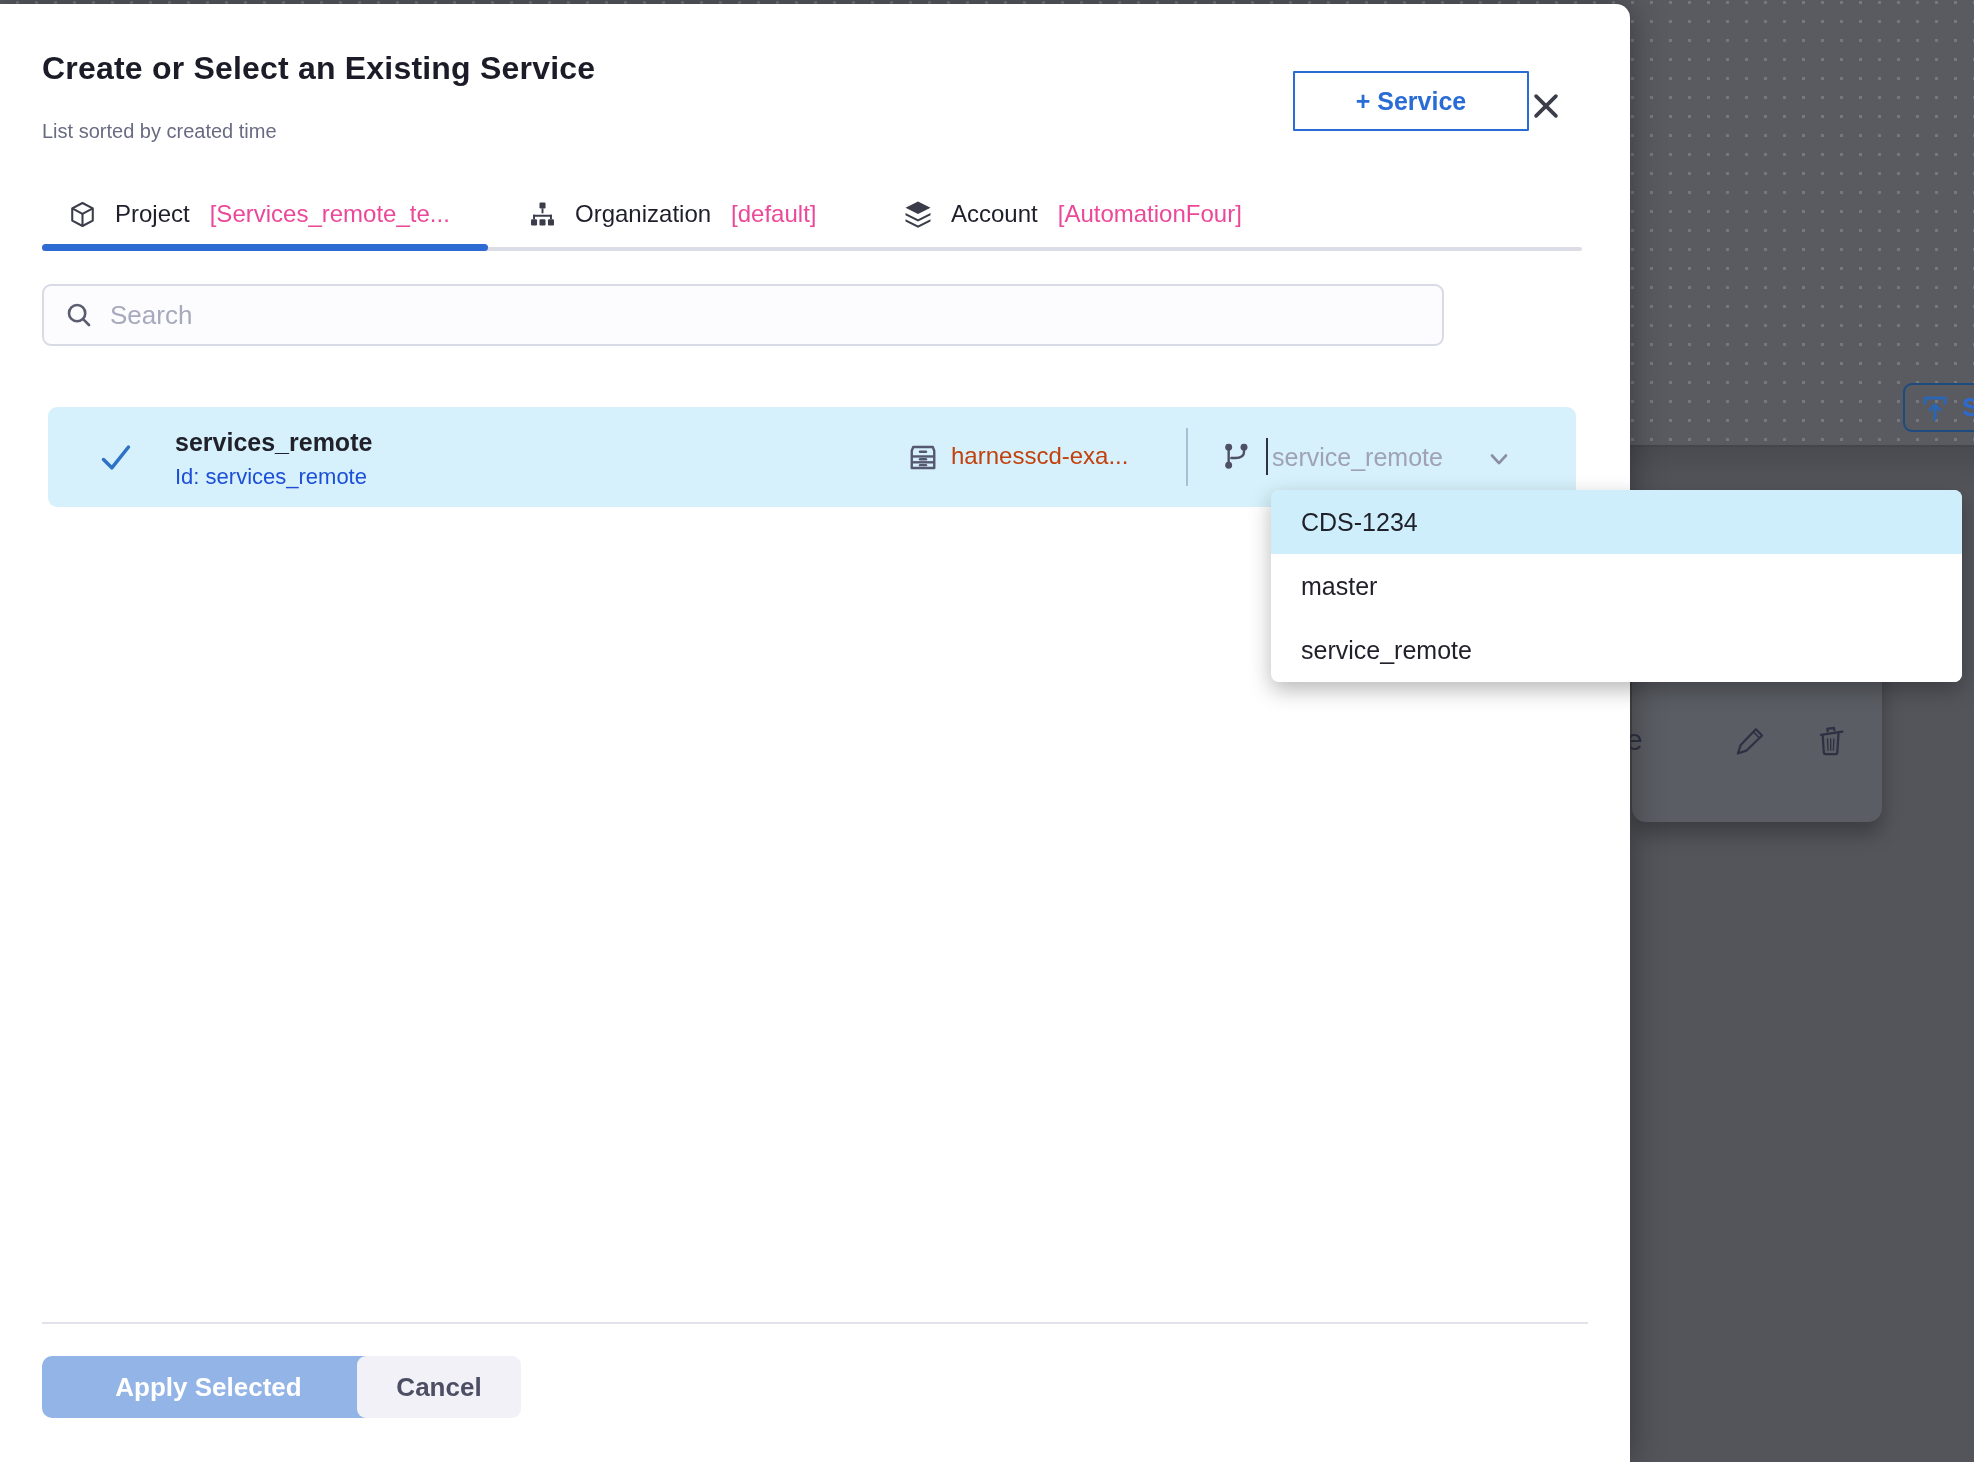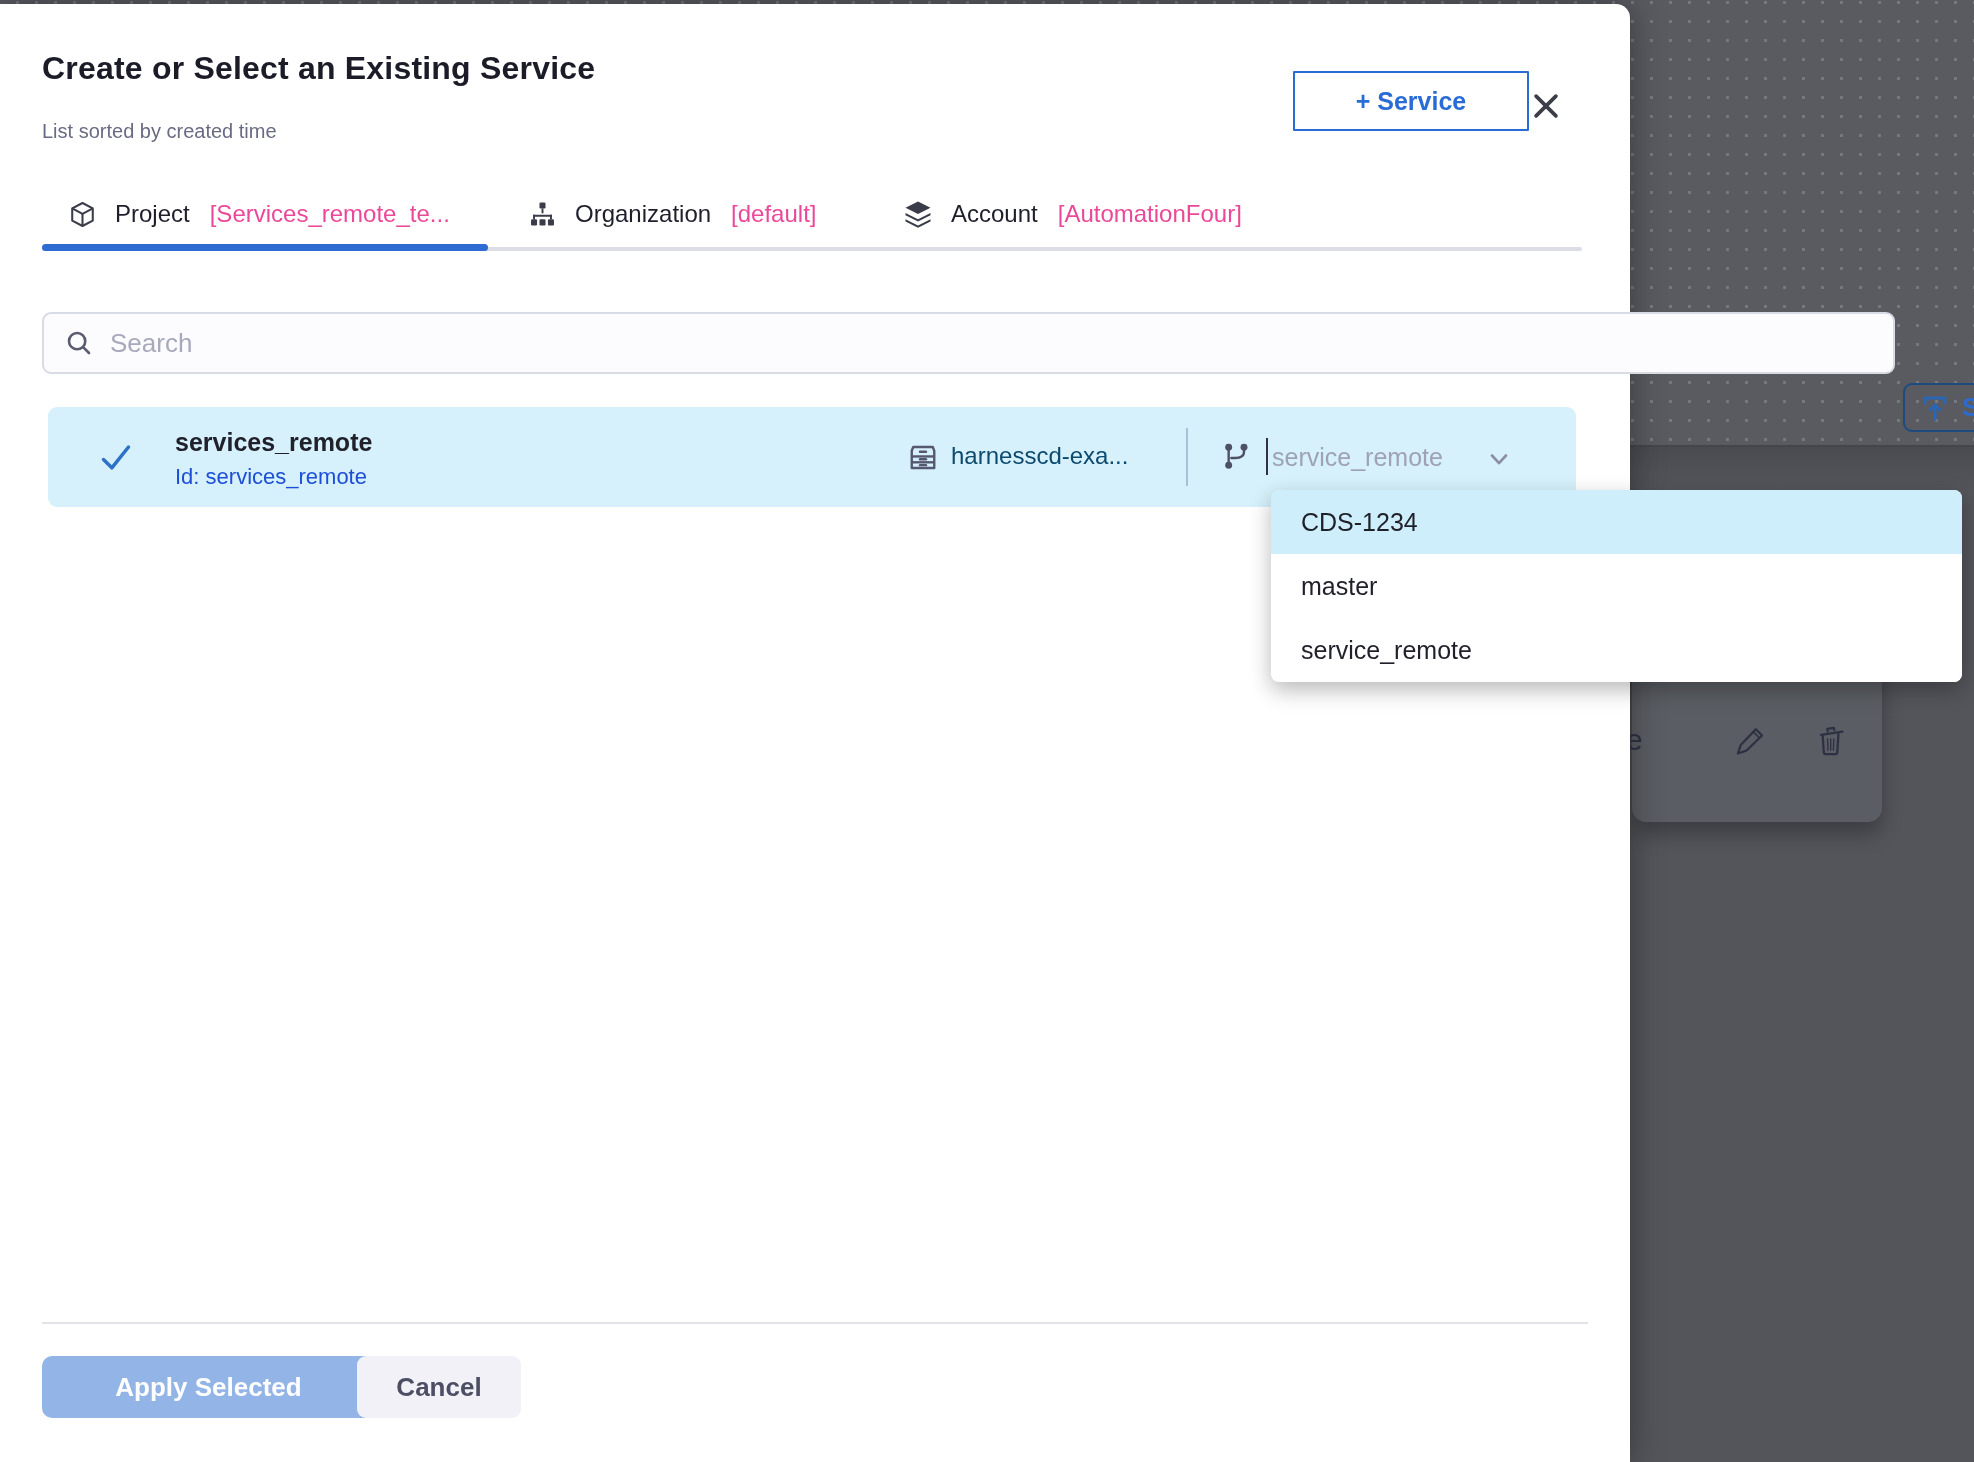--- a/index.html
+++ b/index.html
@@ -82,41 +82,41 @@
     position:absolute; left:42px; top:243px; width:1540px; height:4px;
     background:#dcdde7; border-radius:2px;
   }
   .tab-active-bar {
     position:absolute; left:42px; top:240px; width:446px; height:7px;
     background:#2e6bd2; border-radius:4px;
   }
 
   
   .search-box {
-    position:absolute; left:42px; top:308px; width:1853px; height:62px;
+    position:absolute; left:42px; top:280px; width:1402px; height:62px;
     background:#fcfcfe; border:2px solid #d8dae6; border-radius:9px;
     display:flex; align-items:center; padding-left:20px; gap:16px;
   }
   .search-box input {
     flex:1; border:none; outline:none; background:transparent;
     font-family:"Liberation Sans", sans-serif;
     font-size:26px; color:#1e1f2b; height:100%;
   }
   .search-box input::placeholder { color:#a7a9bc; }
 
   
   .service-row {
     position:absolute; left:48px; top:403px; width:1528px; height:100px;
     background:#d6f1fb; border-radius:9px; cursor:pointer;
   }
   .row-check { position:absolute; left:48px; top:30px; }
   .row-name  { position:absolute; left:127px; top:21px; font-size:25px; font-weight:bold; color:#20212b; }
   .row-id    { position:absolute; left:127px; top:57px; font-size:22px; color:#1d4ed8; }
   .row-repo-icon { position:absolute; left:857px; top:31px; }
-  .row-repo-text { position:absolute; left:903px; top:35px; font-size:24px; color:#0c4a6e; }
+  .row-repo-text { position:absolute; left:903px; top:35px; font-size:24px; color:#c2410c; }
   .row-vdivider  { position:absolute; left:1138px; top:21px; width:2px; height:58px; background:rgba(114,134,160,0.45); }
   .row-branch-icon { position:absolute; left:1172px; top:33px; }
   .row-caret { position:absolute; left:1218px; top:31px; width:2px; height:37px; background:#30323f; }
   .row-branch-input {
     position:absolute; left:1224px; top:28px; width:215px; height:44px;
     border:none; outline:none; background:transparent;
     font-family:"Liberation Sans", sans-serif; font-size:25px; color:#3c3e50;
   }
   .row-branch-input::placeholder { color:#9fa2b5; }
   .row-chevron { position:absolute; left:1437px; top:38px; cursor:pointer; }

